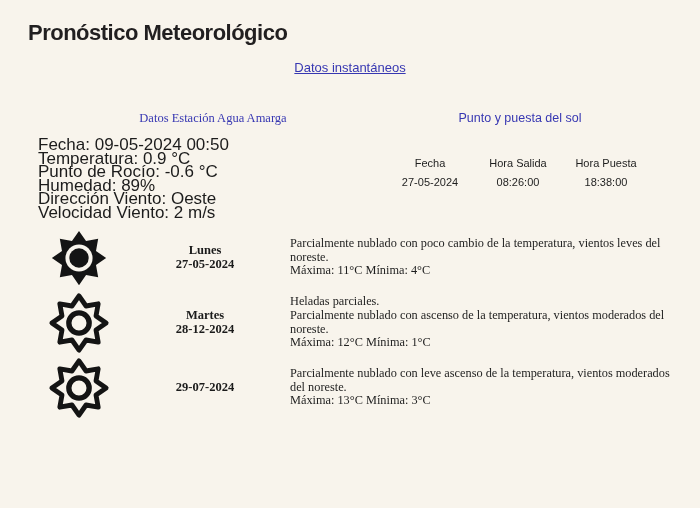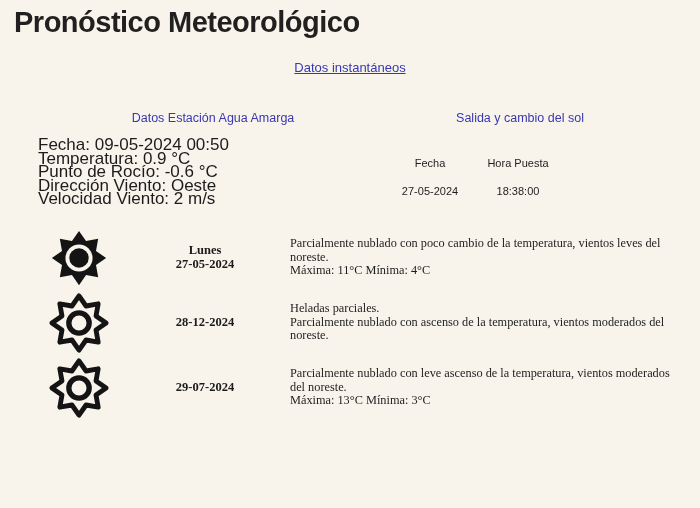--- a/index.html
+++ b/index.html
@@ -8,22 +8,22 @@
     background: #f8f4ec;
     font-family: "Liberation Sans", sans-serif;
     color: #1e1e1e;
     overflow: hidden;
     position: relative;
   }
   .page { position: relative; width: 700px; height: 508px; }
 
   .page-title {
     position: absolute; left: 14px; top: 6px;
-    margin: 0;
-    font-size: 29px; font-weight: bold;
+    margin: 14px;
+    font-size: 22px; font-weight: bold;
     letter-spacing: -0.5px;
     color: #211f20;
     font-family: "Liberation Sans", sans-serif;
   }
 
   .link-row {
     position: absolute; top: 58px; left: 0; width: 700px;
     text-align: center;
   }
   .instant-link {
@@ -32,36 +32,36 @@
     text-decoration: underline;
     cursor: pointer;
   }
 
   .section-heading {
     position: absolute; top: 111px;
     font-size: 12.5px;
     color: #3737b2;
     text-align: center;
   }
-  .station-heading { left: 30px; width: 366px; }
+  .station-heading { left: 30px; width: 366px; font-family: Liberation Serif, serif; }
   .sun-heading    { left: 394px; width: 252px; }
 
   .station-block {
     position: absolute; left: 38px; top: 138px;
     font-size: 17px; line-height: 13.5px;
     color: #1c1c1c;
     white-space: nowrap;
   }
 
   .sun-table {
     position: absolute; left: 386px; top: 157px;
     display: flex;
   }
   .sun-col { width: 88px; text-align: center; font-size: 11px; line-height: 13px; }
-  .sun-col .hdr { margin-bottom: 15px; }
+  .sun-col .hdr { margin-bottom: 6px; }
 
   .forecast {
     position: absolute; left: 0; top: 226px; width: 684px;
   }
   .forecast-row {
     display: flex; align-items: center;
     height: 63px; margin-bottom: 2px;
     padding-left: 48px;
   }
   .icon-cell { width: 64px; height: 62px; flex: none; }
@@ -85,34 +85,39 @@
 
 <div class="page">
 
   <h1 class="page-title">Pronóstico Meteorológico</h1>
 
   <div class="link-row">
     <a class="instant-link">Datos instantáneos</a>
   </div>
 
   <div class="section-heading station-heading">Datos Estación Agua Amarga</div>
-  <div class="section-heading sun-heading">Salida y cambio del sol</div>
+  <div class="section-heading sun-heading">Punto y puesta del sol</div>
 
   <div class="station-block">
     <div>Fecha: 09-05-2024 00:50</div>
     <div>Temperatura: 0.9 °C</div>
     <div>Punto de Rocío: -0.6 °C</div>
+    <div>Humedad: 89%</div>
     <div>Dirección Viento: Oeste</div>
     <div>Velocidad Viento: 2 m/s</div>
   </div>
 
   <div class="sun-table">
     <div class="sun-col">
       <div class="hdr">Fecha</div>
       <div class="val">27-05-2024</div>
+    </div>
+    <div class="sun-col">
+      <div class="hdr">Hora Salida</div>
+      <div class="val">08:26:00</div>
     </div>
     <div class="sun-col">
       <div class="hdr">Hora Puesta</div>
       <div class="val">18:38:00</div>
     </div>
   </div>
 
   <div class="forecast">
 
     <div class="forecast-row">
@@ -134,25 +139,27 @@
     </div>
 
     <div class="forecast-row">
       <div class="icon-cell">
         <svg viewBox="0 0 64 64" width="62" height="62">
           <path d="M32,4 L39.27,14.45 L51.8,12.2 L49.55,24.73 L60,32 L49.55,39.27 L51.8,51.8 L39.27,49.55 L32,60 L24.73,49.55 L12.2,51.8 L14.45,39.27 L4,32 L14.45,24.73 L12.2,12.2 L24.73,14.45 Z" fill="#f8f4ec" stroke="#141414" stroke-width="5" stroke-linejoin="round"></path>
           <circle cx="32" cy="32" r="10.5" fill="none" stroke="#141414" stroke-width="5.5"></circle>
         </svg>
       </div>
       <div class="day-cell">
+        <div>Martes</div>
         <div>28-12-2024</div>
       </div>
       <div class="text-cell">
         <div>Heladas parciales.</div>
         <div>Parcialmente nublado con ascenso de la temperatura, vientos moderados del noreste.</div>
+        <div>Máxima: 12°C Mínima: 1°C</div>
       </div>
     </div>
 
     <div class="forecast-row">
       <div class="icon-cell">
         <svg viewBox="0 0 64 64" width="62" height="62">
           <path d="M32,4 L39.27,14.45 L51.8,12.2 L49.55,24.73 L60,32 L49.55,39.27 L51.8,51.8 L39.27,49.55 L32,60 L24.73,49.55 L12.2,51.8 L14.45,39.27 L4,32 L14.45,24.73 L12.2,12.2 L24.73,14.45 Z" fill="#f8f4ec" stroke="#141414" stroke-width="5" stroke-linejoin="round"></path>
           <circle cx="32" cy="32" r="10.5" fill="none" stroke="#141414" stroke-width="5.5"></circle>
         </svg>
       </div>

